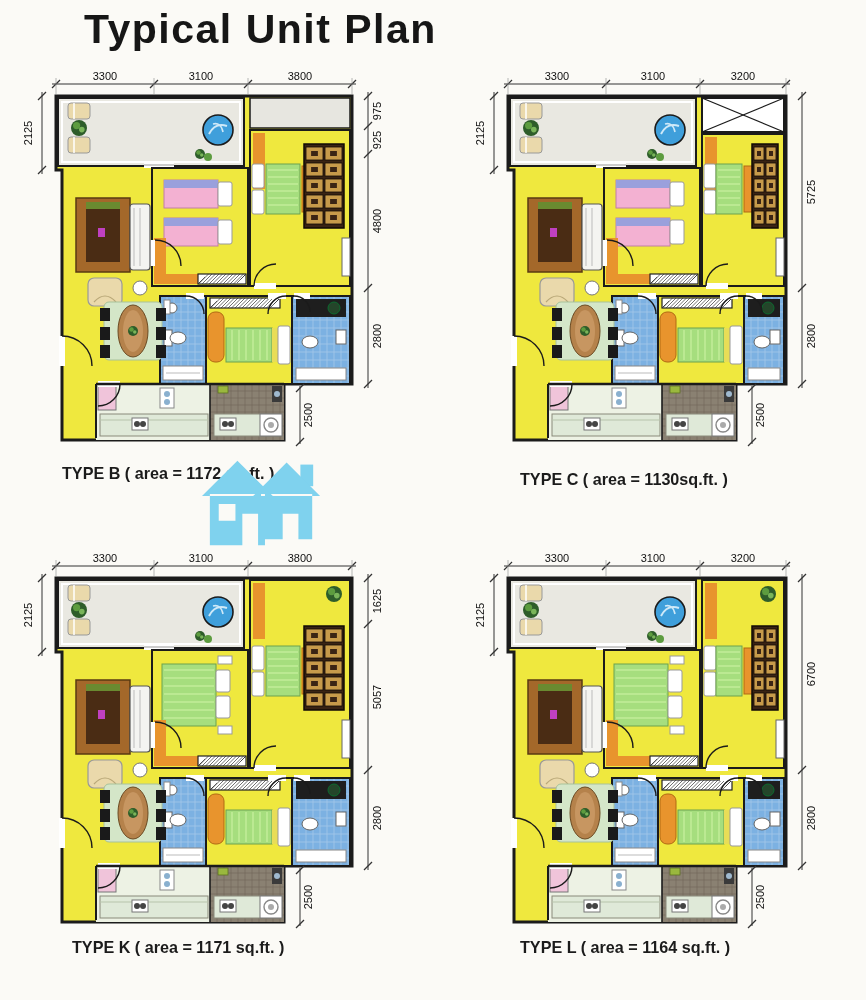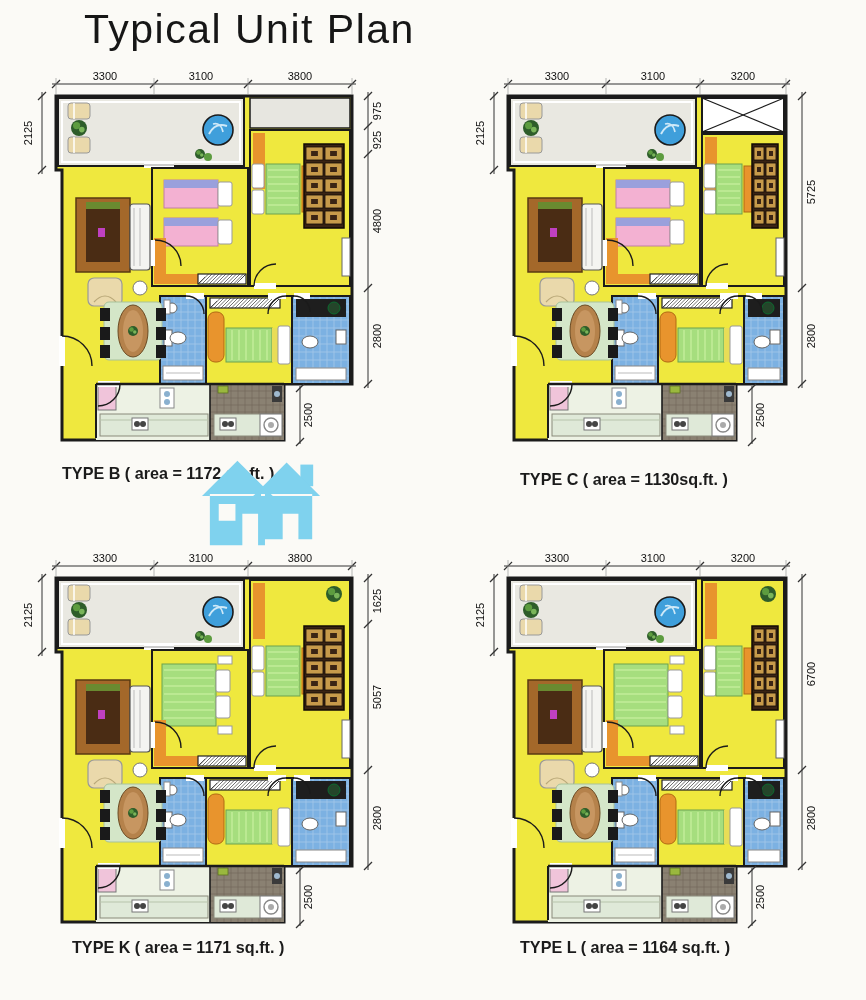--- a/index.html
+++ b/index.html
@@ -3,21 +3,21 @@
 <meta charset="utf-8">
 <style>
   html,body{margin:0;padding:0;}
   body{
     width:866px;height:1000px;position:relative;overflow:hidden;
     background:#fbfaf6;
     font-family:"Liberation Sans",sans-serif;
   }
   .page-title{
     position:absolute;left:84px;top:6px;
-    font-size:41px;font-weight:400;letter-spacing:1.5px;color:#161616;
+    font-size:41px;font-weight:700;letter-spacing:1.5px;color:#161616;
   }
   .plan-svg{position:absolute;width:382px;height:394px;}
   #svg-B{left:18px;top:68px;}
   #svg-C{left:470px;top:68px;}
   #svg-K{left:18px;top:550px;}
   #svg-L{left:470px;top:550px;}
   .caption{
     position:absolute;font-weight:700;font-size:17px;color:#1b1b1b;
     transform:scaleX(.95);transform-origin:left top;white-space:nowrap;
   }

